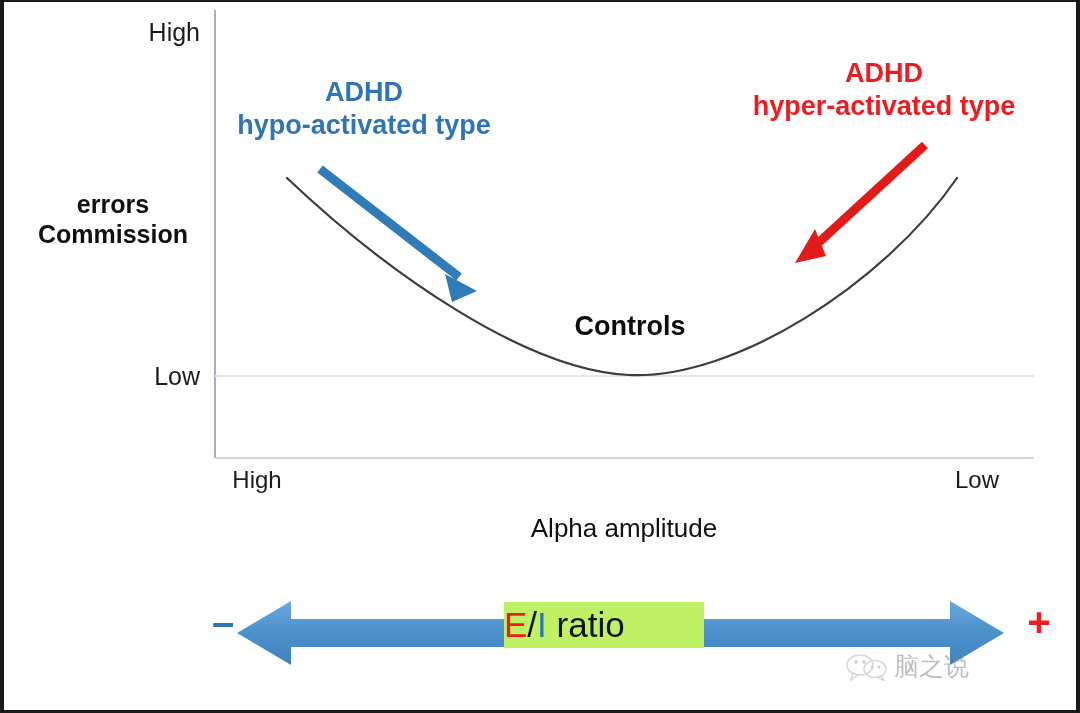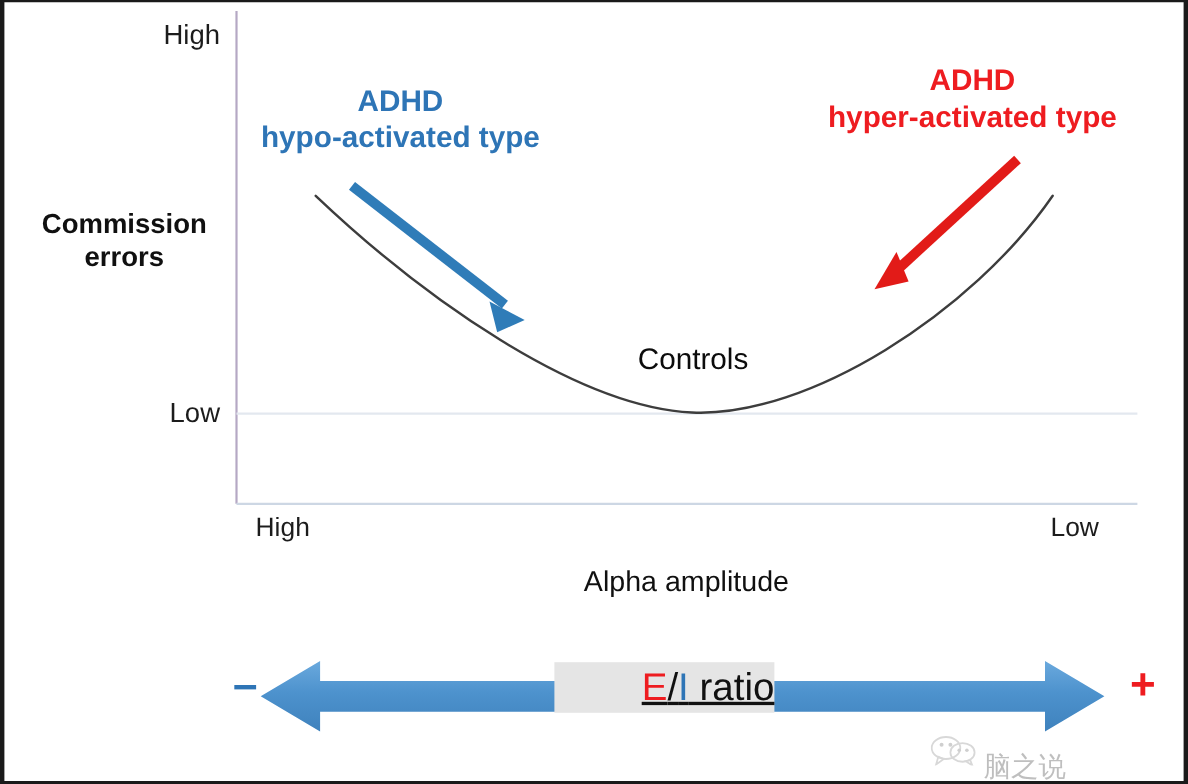--- a/index.html
+++ b/index.html
@@ -117,21 +117,21 @@
     top: 55px;
     width: 290px;
     color: #ee1c20;
   }
   #curve-label-controls {
     left: 531px;
     top: 309px;
     width: 190px;
     text-align: center;
     font-size: 27px;
-    font-weight: normal;
+    font-weight: bold;
     color: #0c0c0c;
   }
 
   
   #ei-band {
     position: absolute;
     left: 0;
     top: 582px;
     width: 1080px;
     height: 96px;
@@ -163,47 +163,45 @@
     font-size: 40px;
     font-weight: bold;
     color: #ee1c20;
     line-height: 1;
   }
   #ei-ratio-text {
     position: absolute;
     left: 500px;
     top: 18px;
     width: 200px;
-    text-align: right;
+    text-align: left;
     font-size: 35px;
     color: #111111;
     line-height: 1.3;
-    background: #e5e5e5;
-    text-decoration: underline;
+    background: #bef264;
   }
   #ei-ratio-text .e { color: #ee1c20; }
   #ei-ratio-text .slash { color: #111111; }
   #ei-ratio-text .i { color: #2e75b6; }
   #ei-ratio-text .rest { color: #111111; }
 
   
   #watermark {
     position: absolute;
     left: 842px;
     top: 648px;
     display: flex;
     align-items: center;
     gap: 6px;
     opacity: 0.55;
   }
   #watermark-text {
     font-size: 25px;
     color: #8a8a8a;
     font-family: "DejaVu Sans", sans-serif;
-    margin-top: 30px;
   }
   #watermark-url {
     position: absolute;
     left: 800px;
     top: 690px;
     font-size: 15px;
     color: #c9c9c9;
     letter-spacing: 0.2px;
   }
 </style>
@@ -229,22 +227,22 @@
       <polygon points="473,289 441,272 448,300" fill="#2f7cb8"></polygon>
     </g>
 
     <g>
       <line x1="921" y1="143" x2="812" y2="243" stroke="#e21b18" stroke-width="9" stroke-linecap="butt"></line>
       <polygon points="791,261 822,254, 811,227" fill="#e21b18"></polygon>
     </g>
   </svg>
 
   <div class="lbl" id="y-axis-title">
+    <div>errors</div>
     <div>Commission</div>
-    <div>errors</div>
   </div>
   <div class="lbl" id="y-tick-high">High</div>
   <div class="lbl" id="y-tick-low">Low</div>
 
   <div class="lbl" id="x-tick-high">High</div>
   <div class="lbl" id="x-tick-low">Low</div>
   <div class="lbl" id="x-axis-title">Alpha amplitude</div>
 
   <div class="lbl annot" id="annot-hypo">
     <div>ADHD</div>

